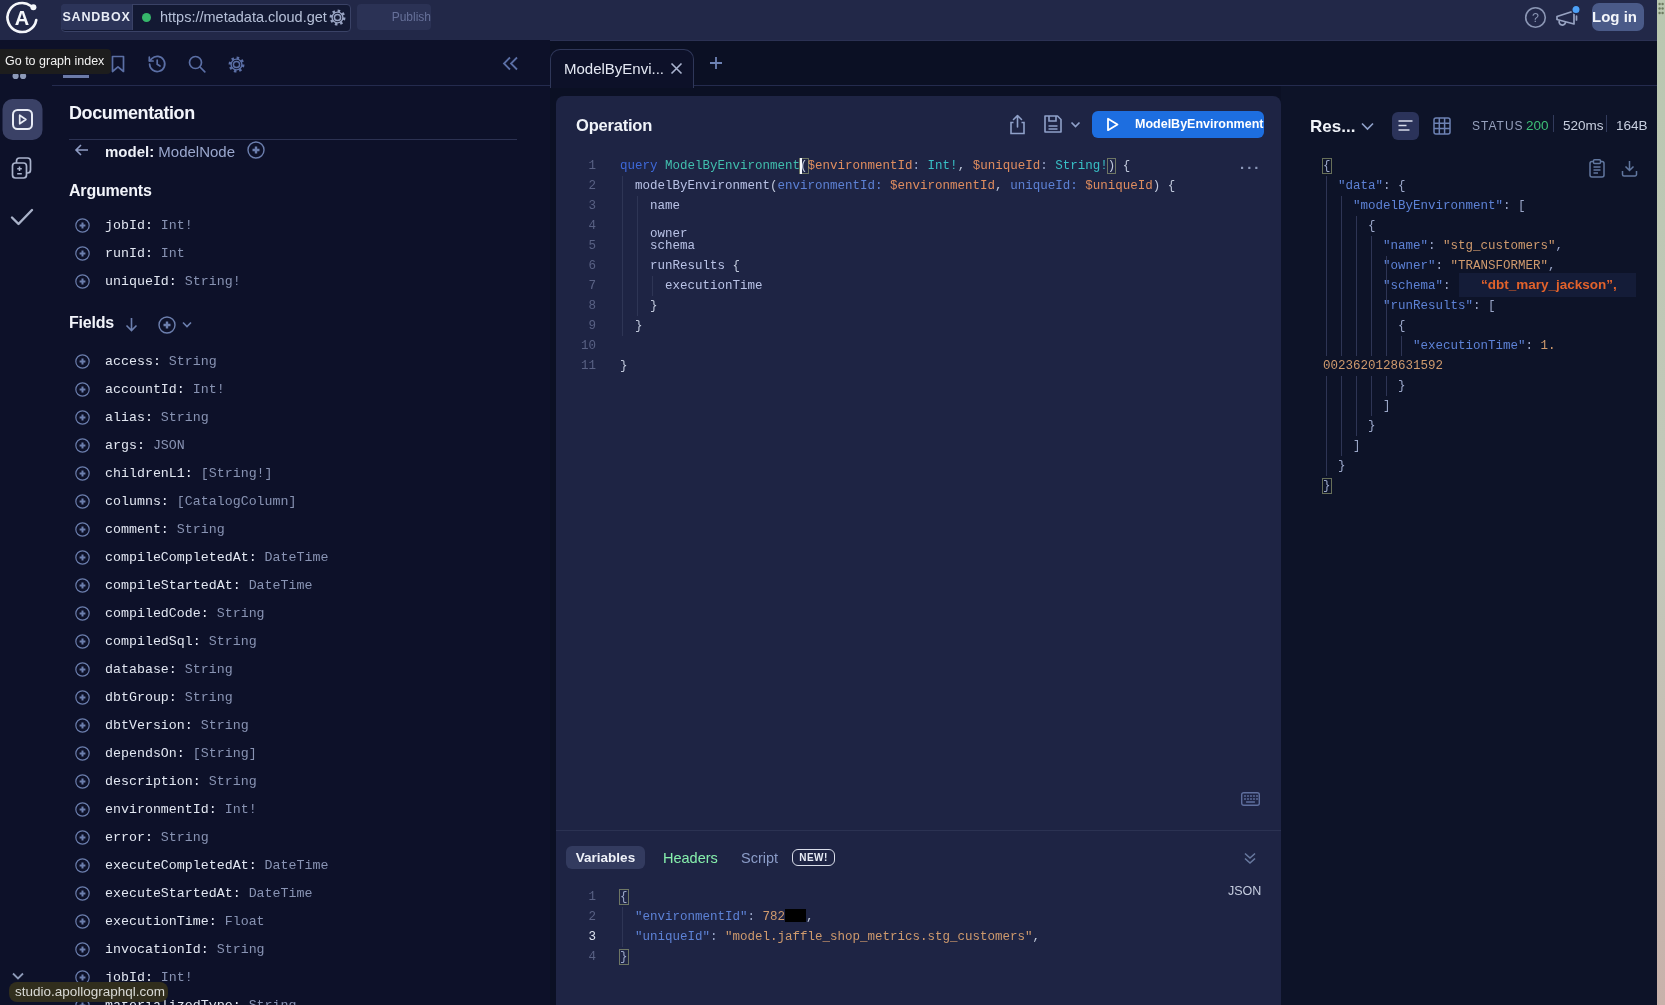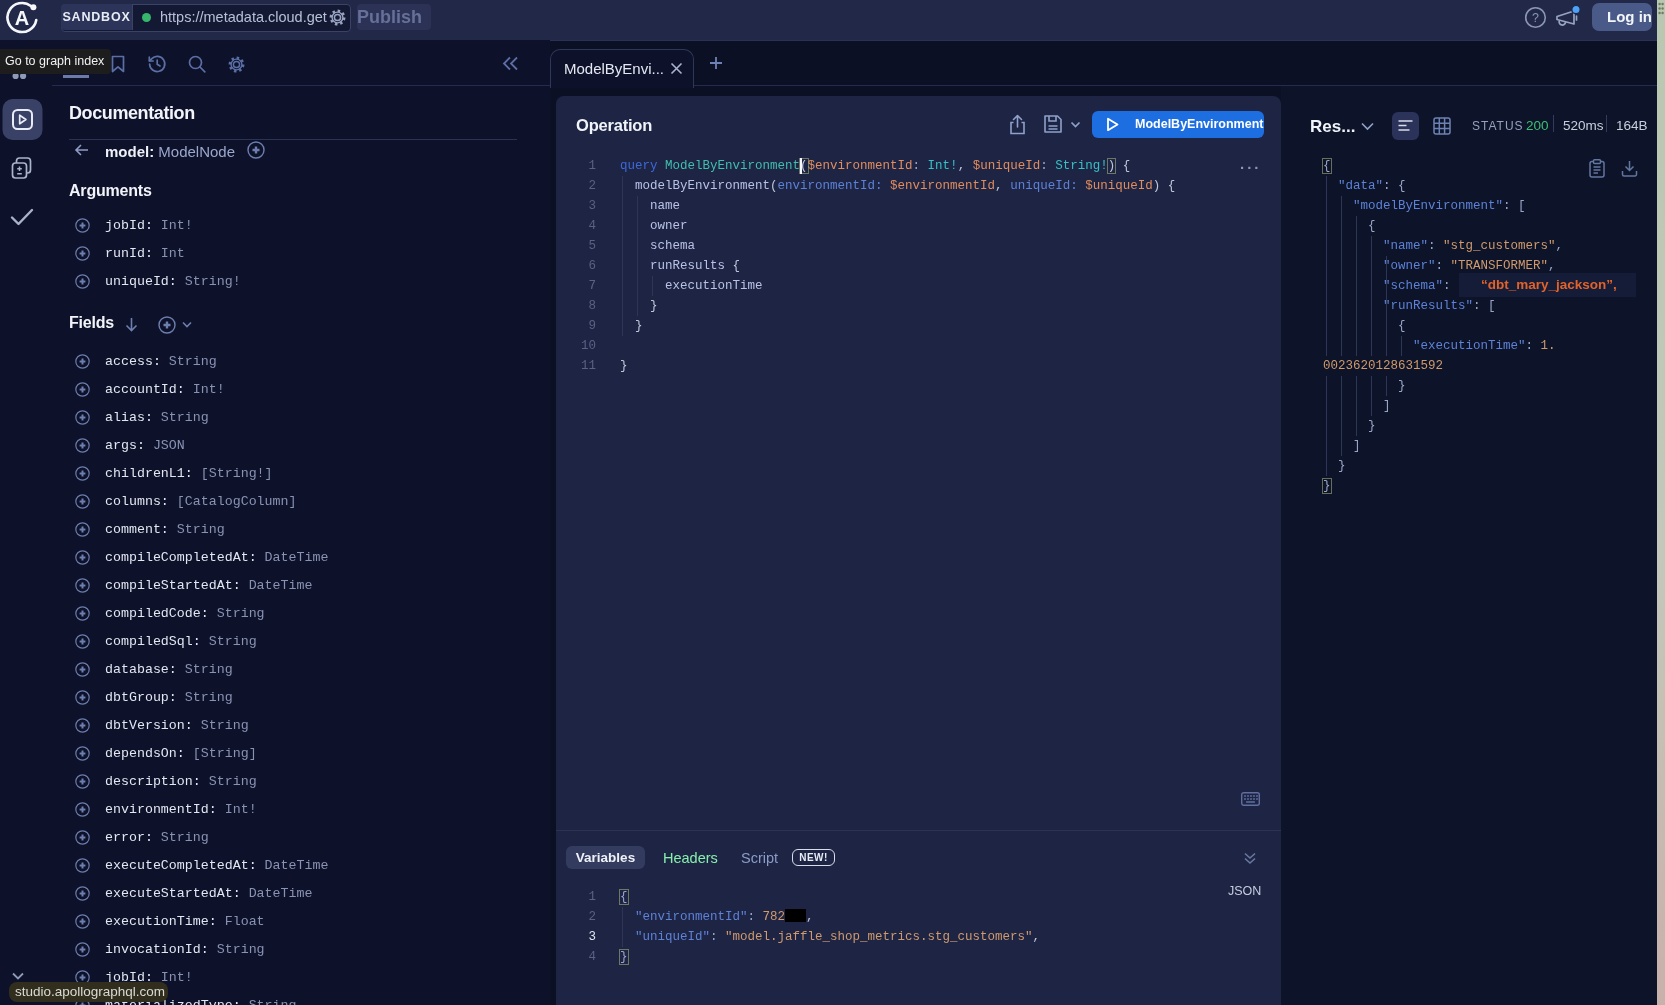--- a/index.html
+++ b/index.html
@@ -37,37 +37,37 @@
 <div class="abs" style="left:61px;top:4px;width:71px;height:26px;border-right:1px solid #3a4266;border-radius:4px 0 0 4px;background:#2c3459;color:#e8ecf5;font-weight:bold;font-size:12.5px;letter-spacing:.8px;line-height:26px;text-align:center;">SANDBOX</div>
 <div class="abs" style="left:142px;top:13px;width:9px;height:9px;border-radius:50%;background:#36b76b;"></div>
 <div class="abs" style="left:160px;top:4px;width:167px;height:26px;overflow:hidden;color:#b6c0d8;font-size:14.5px;line-height:26px;white-space:nowrap;">https://metadata.cloud.getdbt.com</div>
 <div class="abs" style="left:328px;top:8px;">
     <svg width="19" height="19" viewBox="0 0 19 19" fill="none">
       <circle cx="9.5" cy="9.5" r="3.1" stroke="#98a3c2" stroke-width="1.5"></circle>
       <circle cx="9.5" cy="9.5" r="6.7" stroke="#98a3c2" stroke-width="2.5" stroke-dasharray="2.5 2.75"></circle>
       <circle cx="9.5" cy="9.5" r="5.4" stroke="#98a3c2" stroke-width="1.4"></circle>
     </svg>
   </div>
-<div class="abs" style="left:357px;top:4px;width:74px;height:26px;background:#2b3255;border-radius:4px;color:#667099;font-weight:bold;font-size:18px;line-height:26px;text-align:left;">Publish</div>
+<div class="abs" style="left:357px;top:4px;width:74px;height:26px;background:#2b3255;border-radius:4px;color:#667099;font-weight:normal;font-size:12px;line-height:26px;text-align:right;">Publish</div>
 
 <div class="abs" style="left:1524px;top:6px;">
     <svg width="23" height="23" viewBox="0 0 23 23">
       <circle cx="11.5" cy="11.5" r="9.8" fill="none" stroke="#8b96b4" stroke-width="1.6"></circle>
       <text x="11.5" y="16" text-anchor="middle" font-family="Liberation Sans, sans-serif" font-size="12.5" fill="#8b96b4">?</text>
     </svg>
   </div>
 <div class="abs" style="left:1554px;top:4px;">
     <svg width="26" height="26" viewBox="0 0 26 26" fill="none">
       <path d="M3 12.5l17-5.5v13l-17-4.5v-3z" stroke="#98a3c2" stroke-width="1.7" stroke-linejoin="round"></path>
       <path d="M11.5 18.5a3.2 3.2 0 11-6.3-1.4" stroke="#98a3c2" stroke-width="1.7" stroke-linecap="round"></path>
       <path d="M22.5 12v4" stroke="#98a3c2" stroke-width="1.7" stroke-linecap="round"></path>
       <circle cx="22" cy="5.5" r="4.2" fill="#4da1f7" stroke="#222848" stroke-width="1.4"></circle>
     </svg>
   </div>
-<div class="abs" style="left:1592px;top:3px;width:60px;height:28px;background:#4a5a88;border-radius:7px;color:#f2f5fa;font-weight:bold;font-size:15px;line-height:28px;text-align:right;">Log in</div>
+<div class="abs" style="left:1592px;top:3px;width:52px;height:28px;background:#4a5a88;border-radius:7px;color:#f2f5fa;font-weight:bold;font-size:15px;line-height:28px;text-align:left;">Log in</div>
 
 <div class="abs" style="left:0;top:40px;width:52px;height:965px;background:#0d1129;border-right:1px solid #202748;"></div>
 <div class="abs" style="left:0;top:40px;">
     <svg width="52" height="965" viewBox="0 0 52 965">
       <circle cx="15.6" cy="36" r="3.1" fill="#8d9ab8"></circle>
       <circle cx="23.1" cy="36" r="3.1" fill="#8d9ab8"></circle>
       <rect x="2.5" y="59" width="40" height="41" rx="10" fill="#3a4166"></rect>
       <rect x="13" y="70" width="19" height="19" rx="4.5" fill="none" stroke="#e8ecf5" stroke-width="2"></rect>
       <path d="M19.7 75.2l6.2 4.3-6.2 4.3z" fill="none" stroke="#e8ecf5" stroke-width="1.7" stroke-linejoin="round"></path>
       <rect x="16.5" y="118" width="14" height="15" rx="3" fill="none" stroke="#aab3cc" stroke-width="1.7"></rect>
@@ -304,21 +304,21 @@
 <div class="abs mono" style="left:556px;top:236px;width:40px;text-align:right;color:#596184;">5</div>
 <div class="abs mono" style="left:556px;top:256px;width:40px;text-align:right;color:#596184;">6</div>
 <div class="abs mono" style="left:556px;top:276px;width:40px;text-align:right;color:#596184;">7</div>
 <div class="abs mono" style="left:556px;top:296px;width:40px;text-align:right;color:#596184;">8</div>
 <div class="abs mono" style="left:556px;top:316px;width:40px;text-align:right;color:#596184;">9</div>
 <div class="abs mono" style="left:556px;top:336px;width:40px;text-align:right;color:#596184;">10</div>
 <div class="abs mono" style="left:556px;top:356px;width:40px;text-align:right;color:#596184;">11</div>
 <div class="abs mono" style="left:620px;top:156px;"><span class="kw">query</span><span class="opn"> ModelByEnvironment</span><span class="pn bx">(</span><span class="vr">$environmentId</span><span class="pj">:</span><span class="typ"> Int!</span><span class="pn">,</span><span class="vr"> $uniqueId</span><span class="pj">:</span><span class="typ"> String!</span><span class="pn bx">)</span><span class="pn"> {</span></div>
 <div class="abs mono" style="left:635px;top:176px;"><span class="fld">modelByEnvironment</span><span class="pn">(</span><span class="arg">environmentId:</span><span class="vr"> $environmentId</span><span class="pn">,</span><span class="arg"> uniqueId:</span><span class="vr"> $uniqueId</span><span class="pn">) {</span></div>
 <div class="abs mono" style="left:650px;top:196px;"><span class="fld">name</span></div>
-<div class="abs mono" style="left:650px;top:216px;"><span class="fld">owner</span></div>
+<div class="abs mono" style="left:650px;top:224px;"><span class="fld">owner</span></div>
 <div class="abs mono" style="left:650px;top:236px;"><span class="fld">schema</span></div>
 <div class="abs mono" style="left:650px;top:256px;"><span class="fld">runResults</span><span class="pn"> {</span></div>
 <div class="abs mono" style="left:665px;top:276px;"><span class="fld">executionTime</span></div>
 <div class="abs mono" style="left:650px;top:296px;"><span class="pn">}</span></div>
 <div class="abs mono" style="left:635px;top:316px;"><span class="pn">}</span></div>
 <div class="abs mono" style="left:620px;top:356px;"><span class="pn">}</span></div>
 <div class="guide" style="left:622px;top:176px;height:160px;"></div>
 <div class="guide" style="left:637px;top:196px;height:120px;"></div>
 <div class="guide" style="left:652px;top:276px;height:20px;"></div>
 <div class="abs" style="left:800px;top:158px;width:1.5px;height:16px;background:#f5f7fb;"></div>

